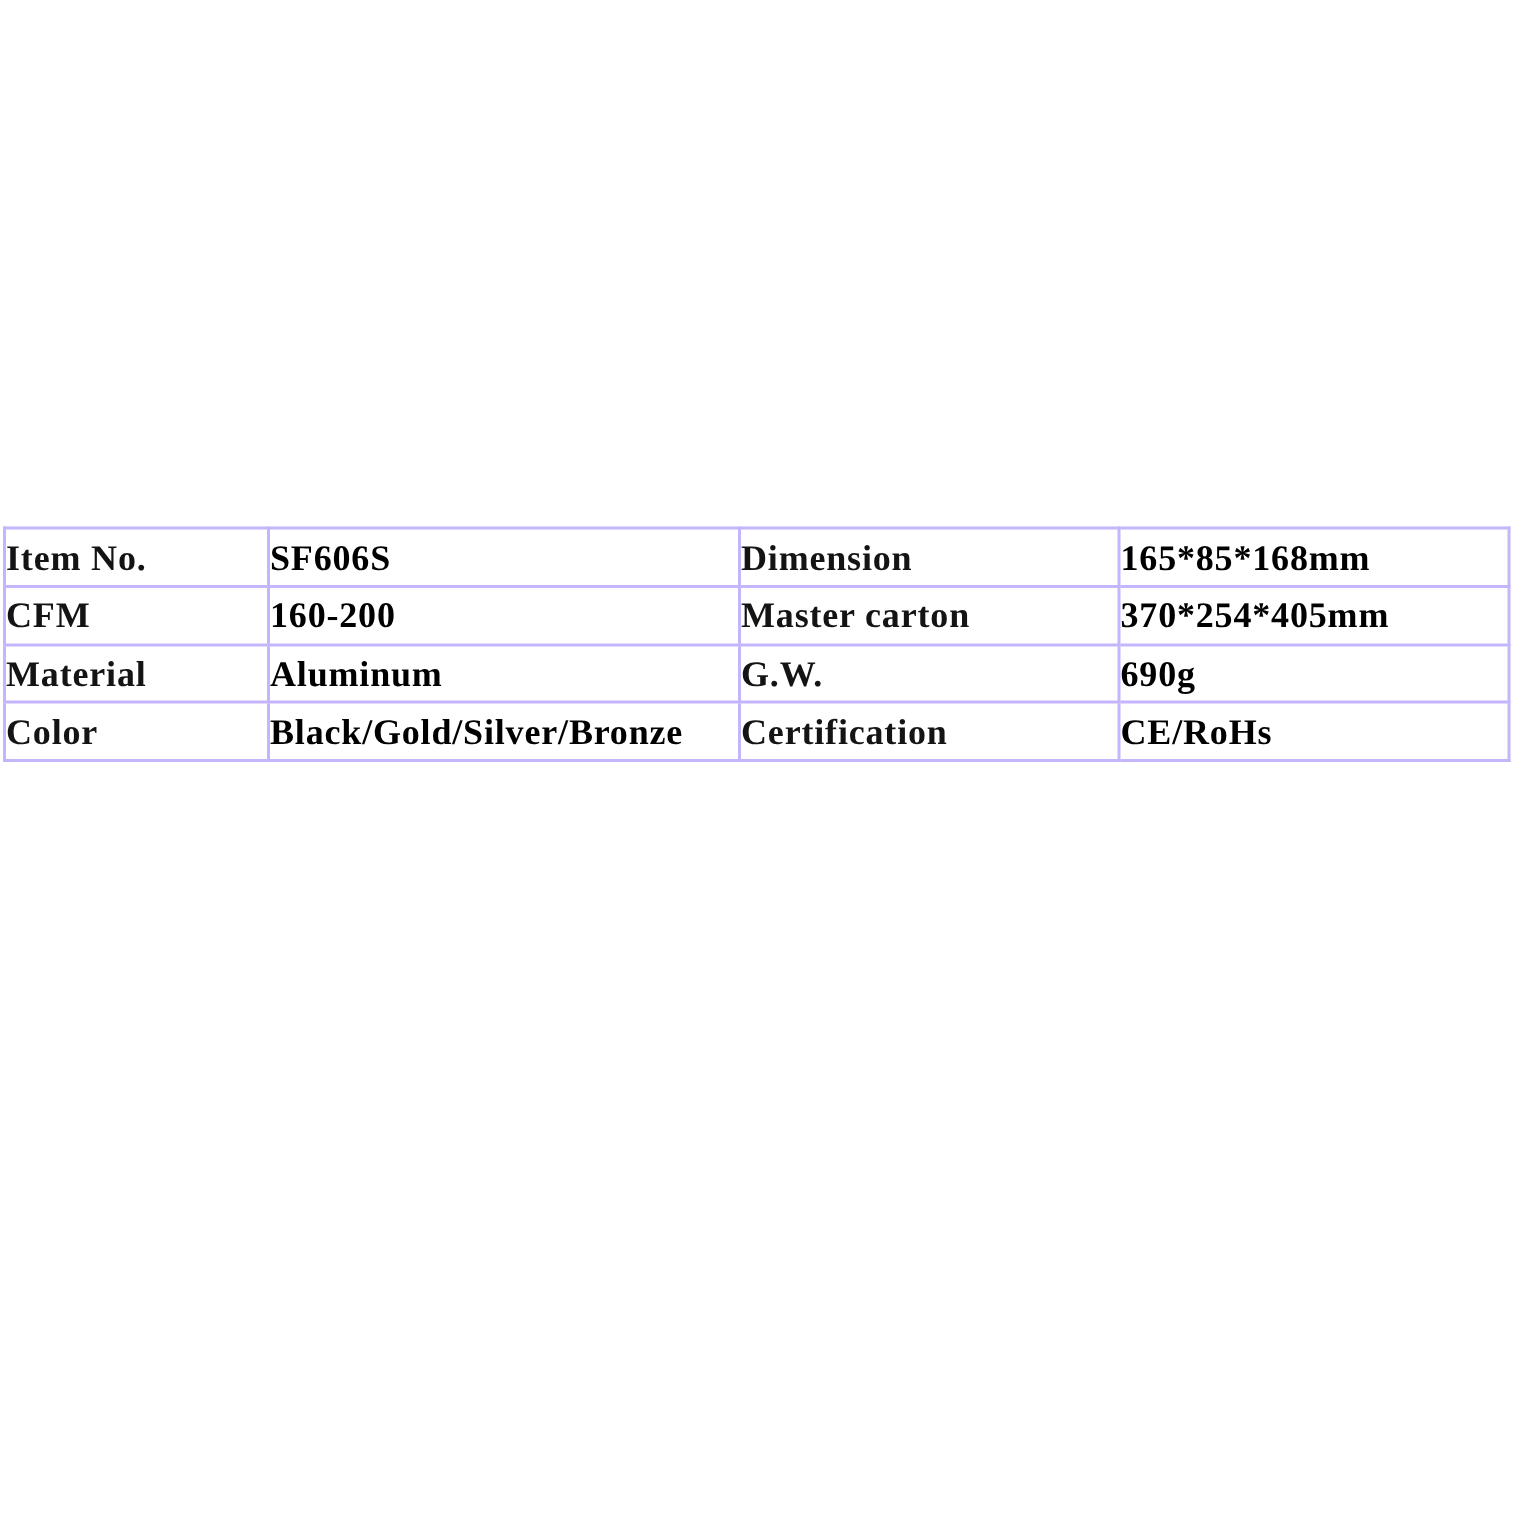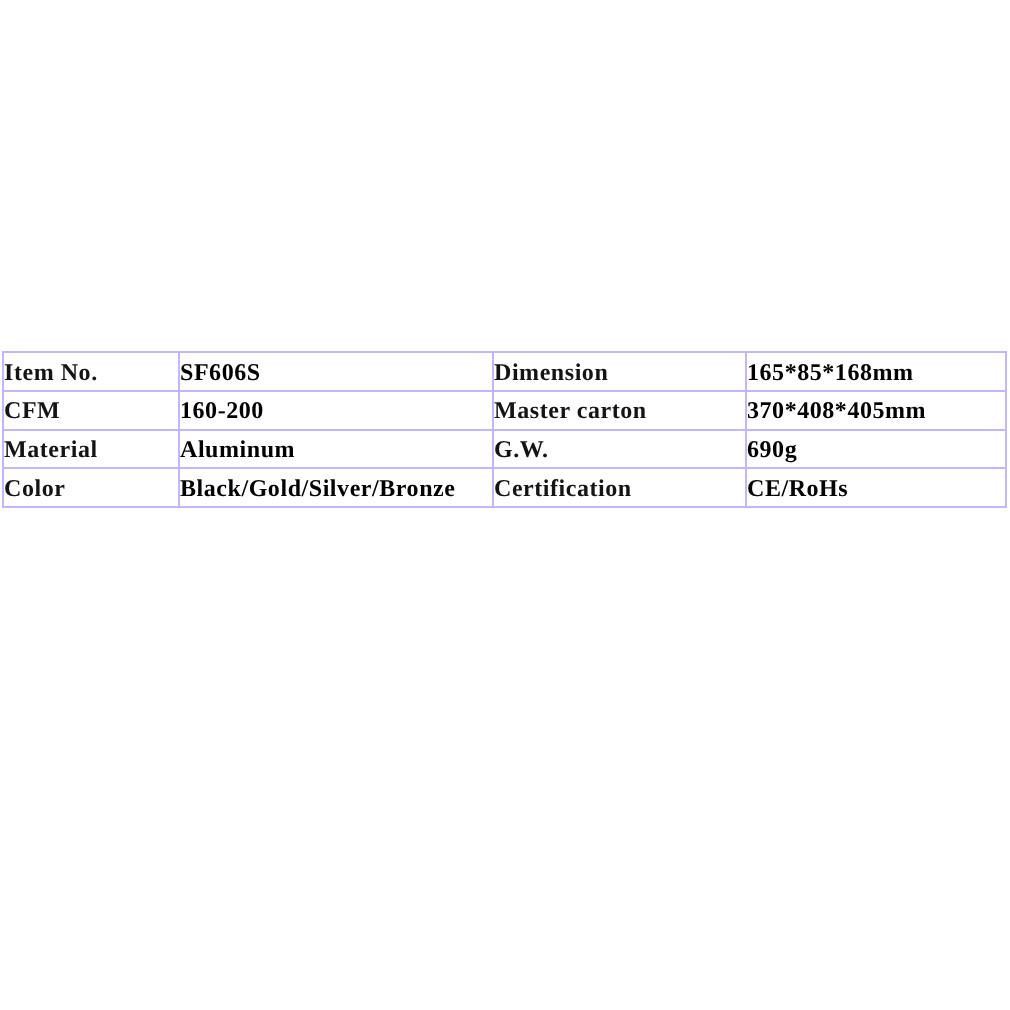--- a/index.html
+++ b/index.html
@@ -79,21 +79,21 @@
     <tr>
       <td class="label">Item No.</td>
       <td class="value">SF606S</td>
       <td class="label">Dimension</td>
       <td class="value">165*85*168mm</td>
     </tr>
     <tr>
       <td class="label">CFM</td>
       <td class="value">160-200</td>
       <td class="label">Master carton</td>
-      <td class="value">370*408*405mm</td>
+      <td class="value">370*254*405mm</td>
     </tr>
     <tr>
       <td class="label">Material</td>
       <td class="value">Aluminum</td>
       <td class="label">G.W.</td>
       <td class="value">690g</td>
     </tr>
     <tr>
       <td class="label">Color</td>
       <td class="value">Black/Gold/Silver/Bronze</td>

